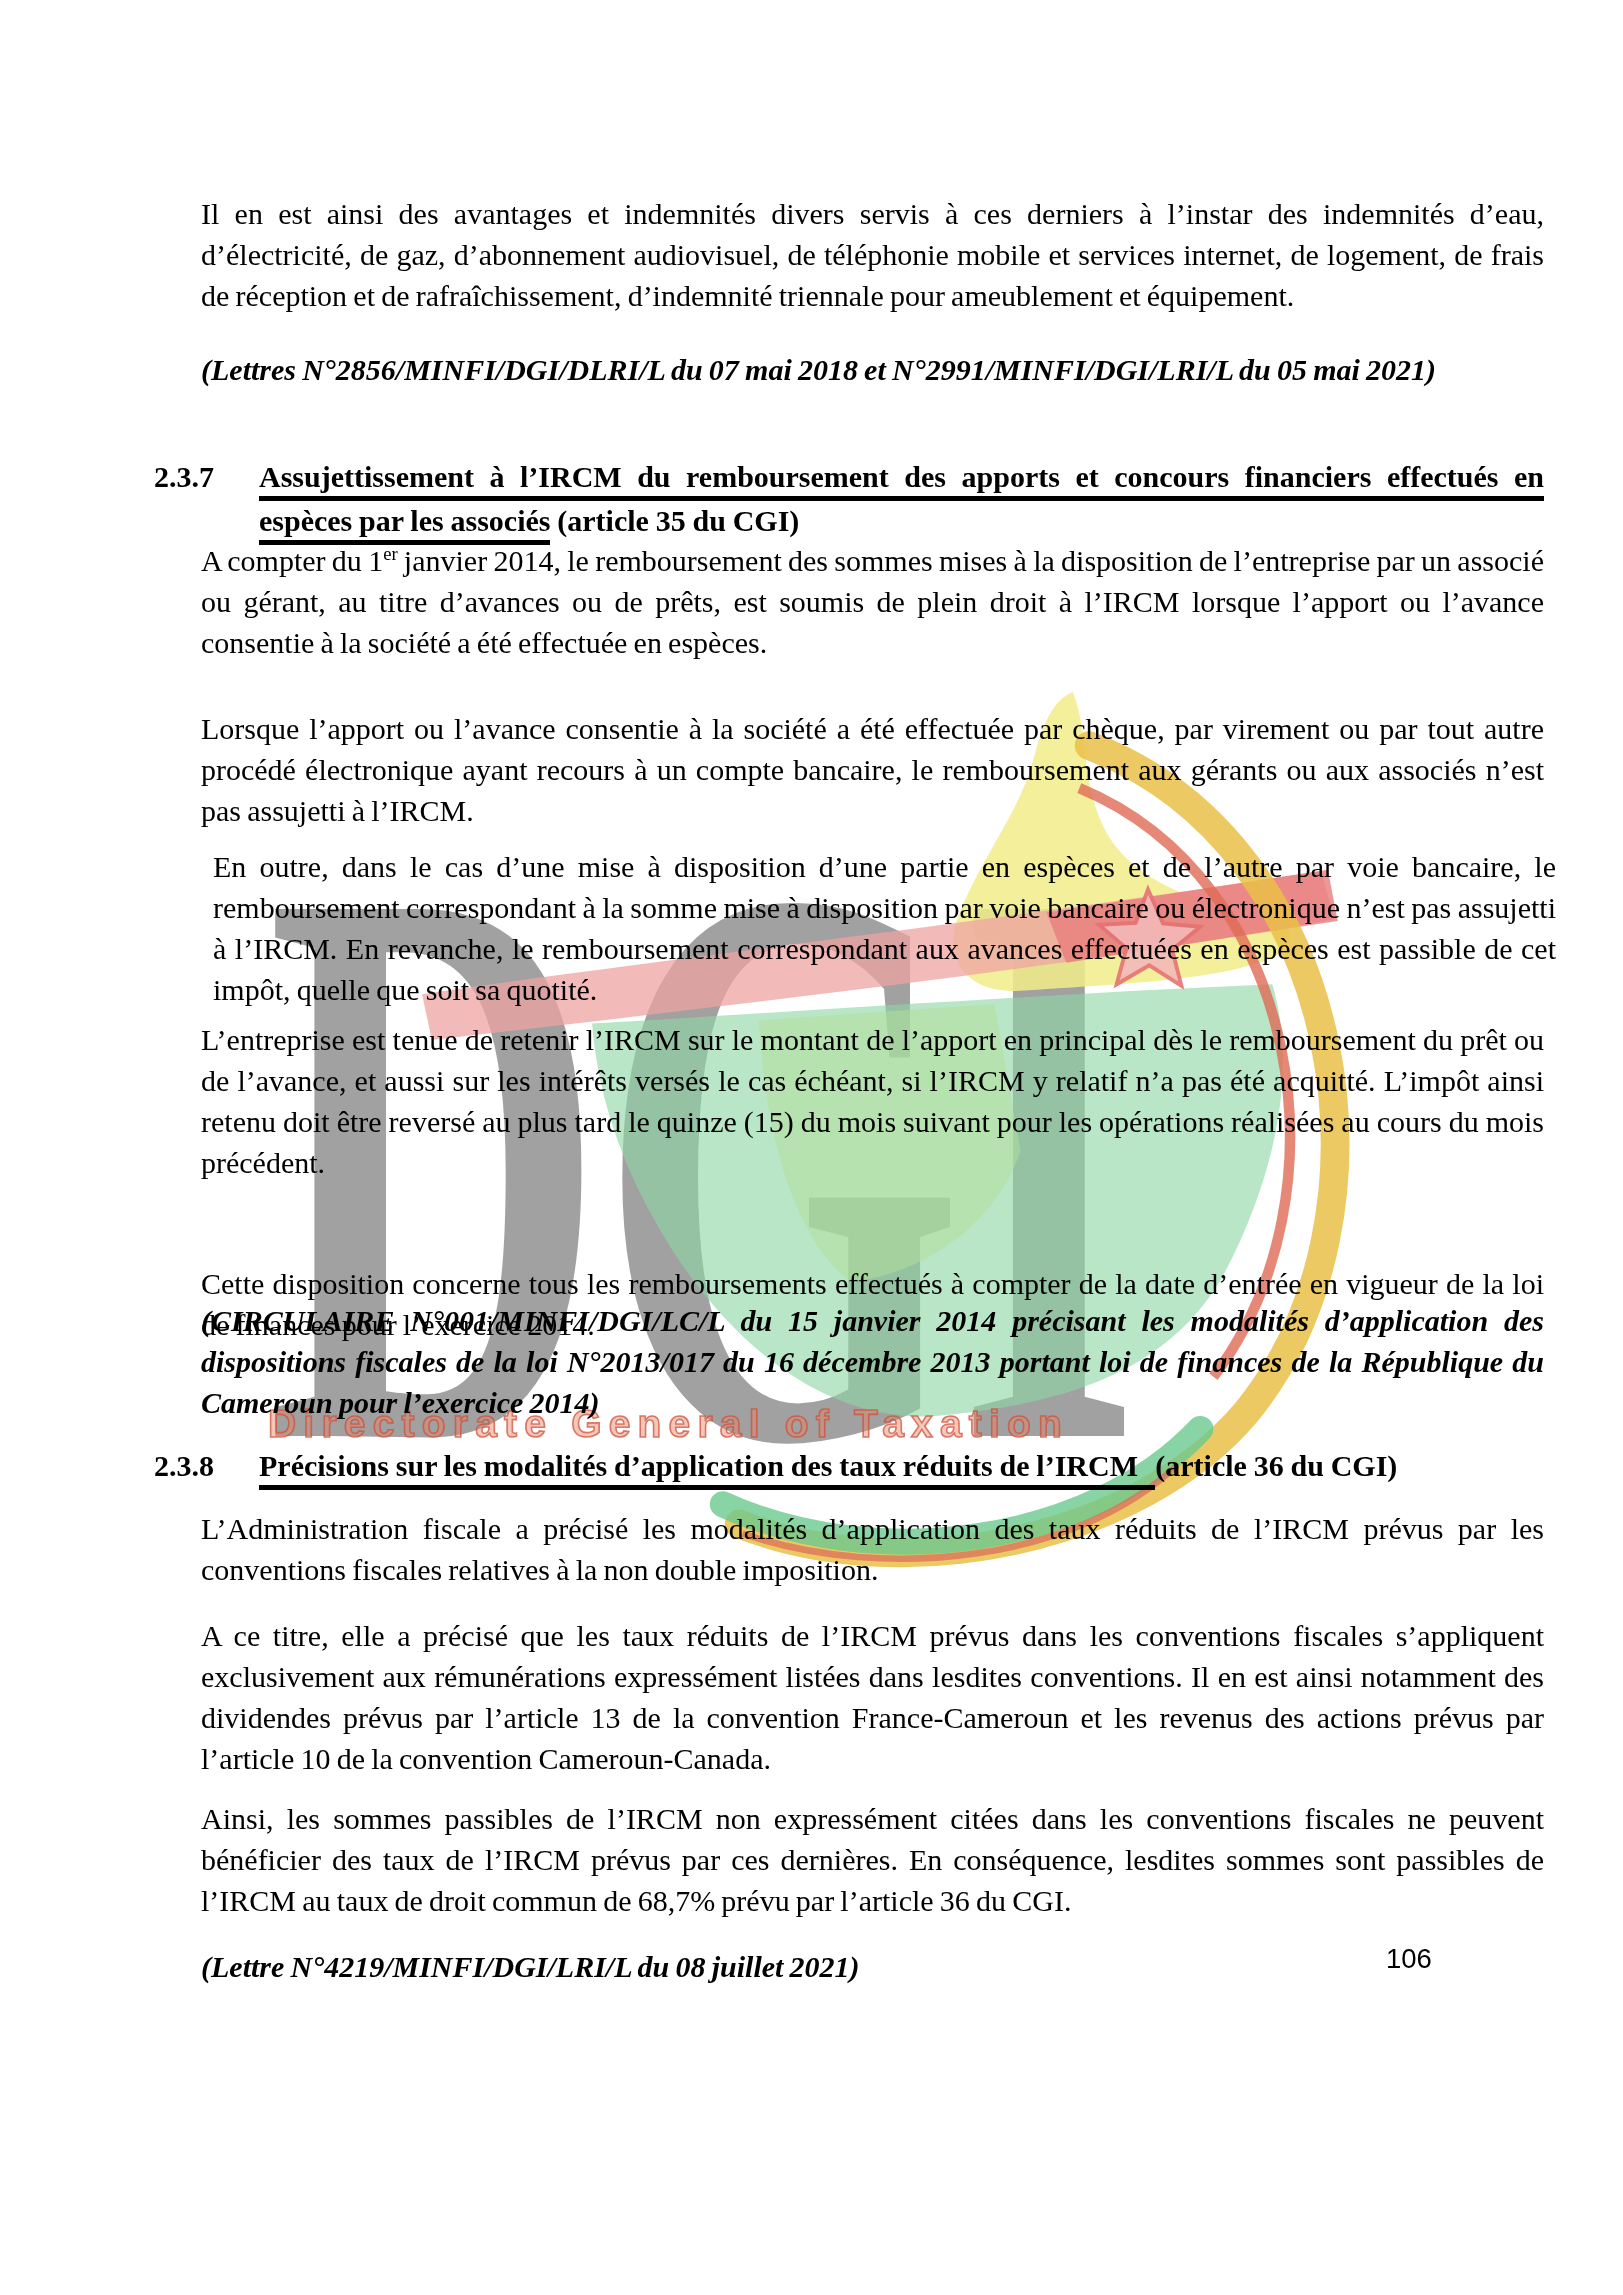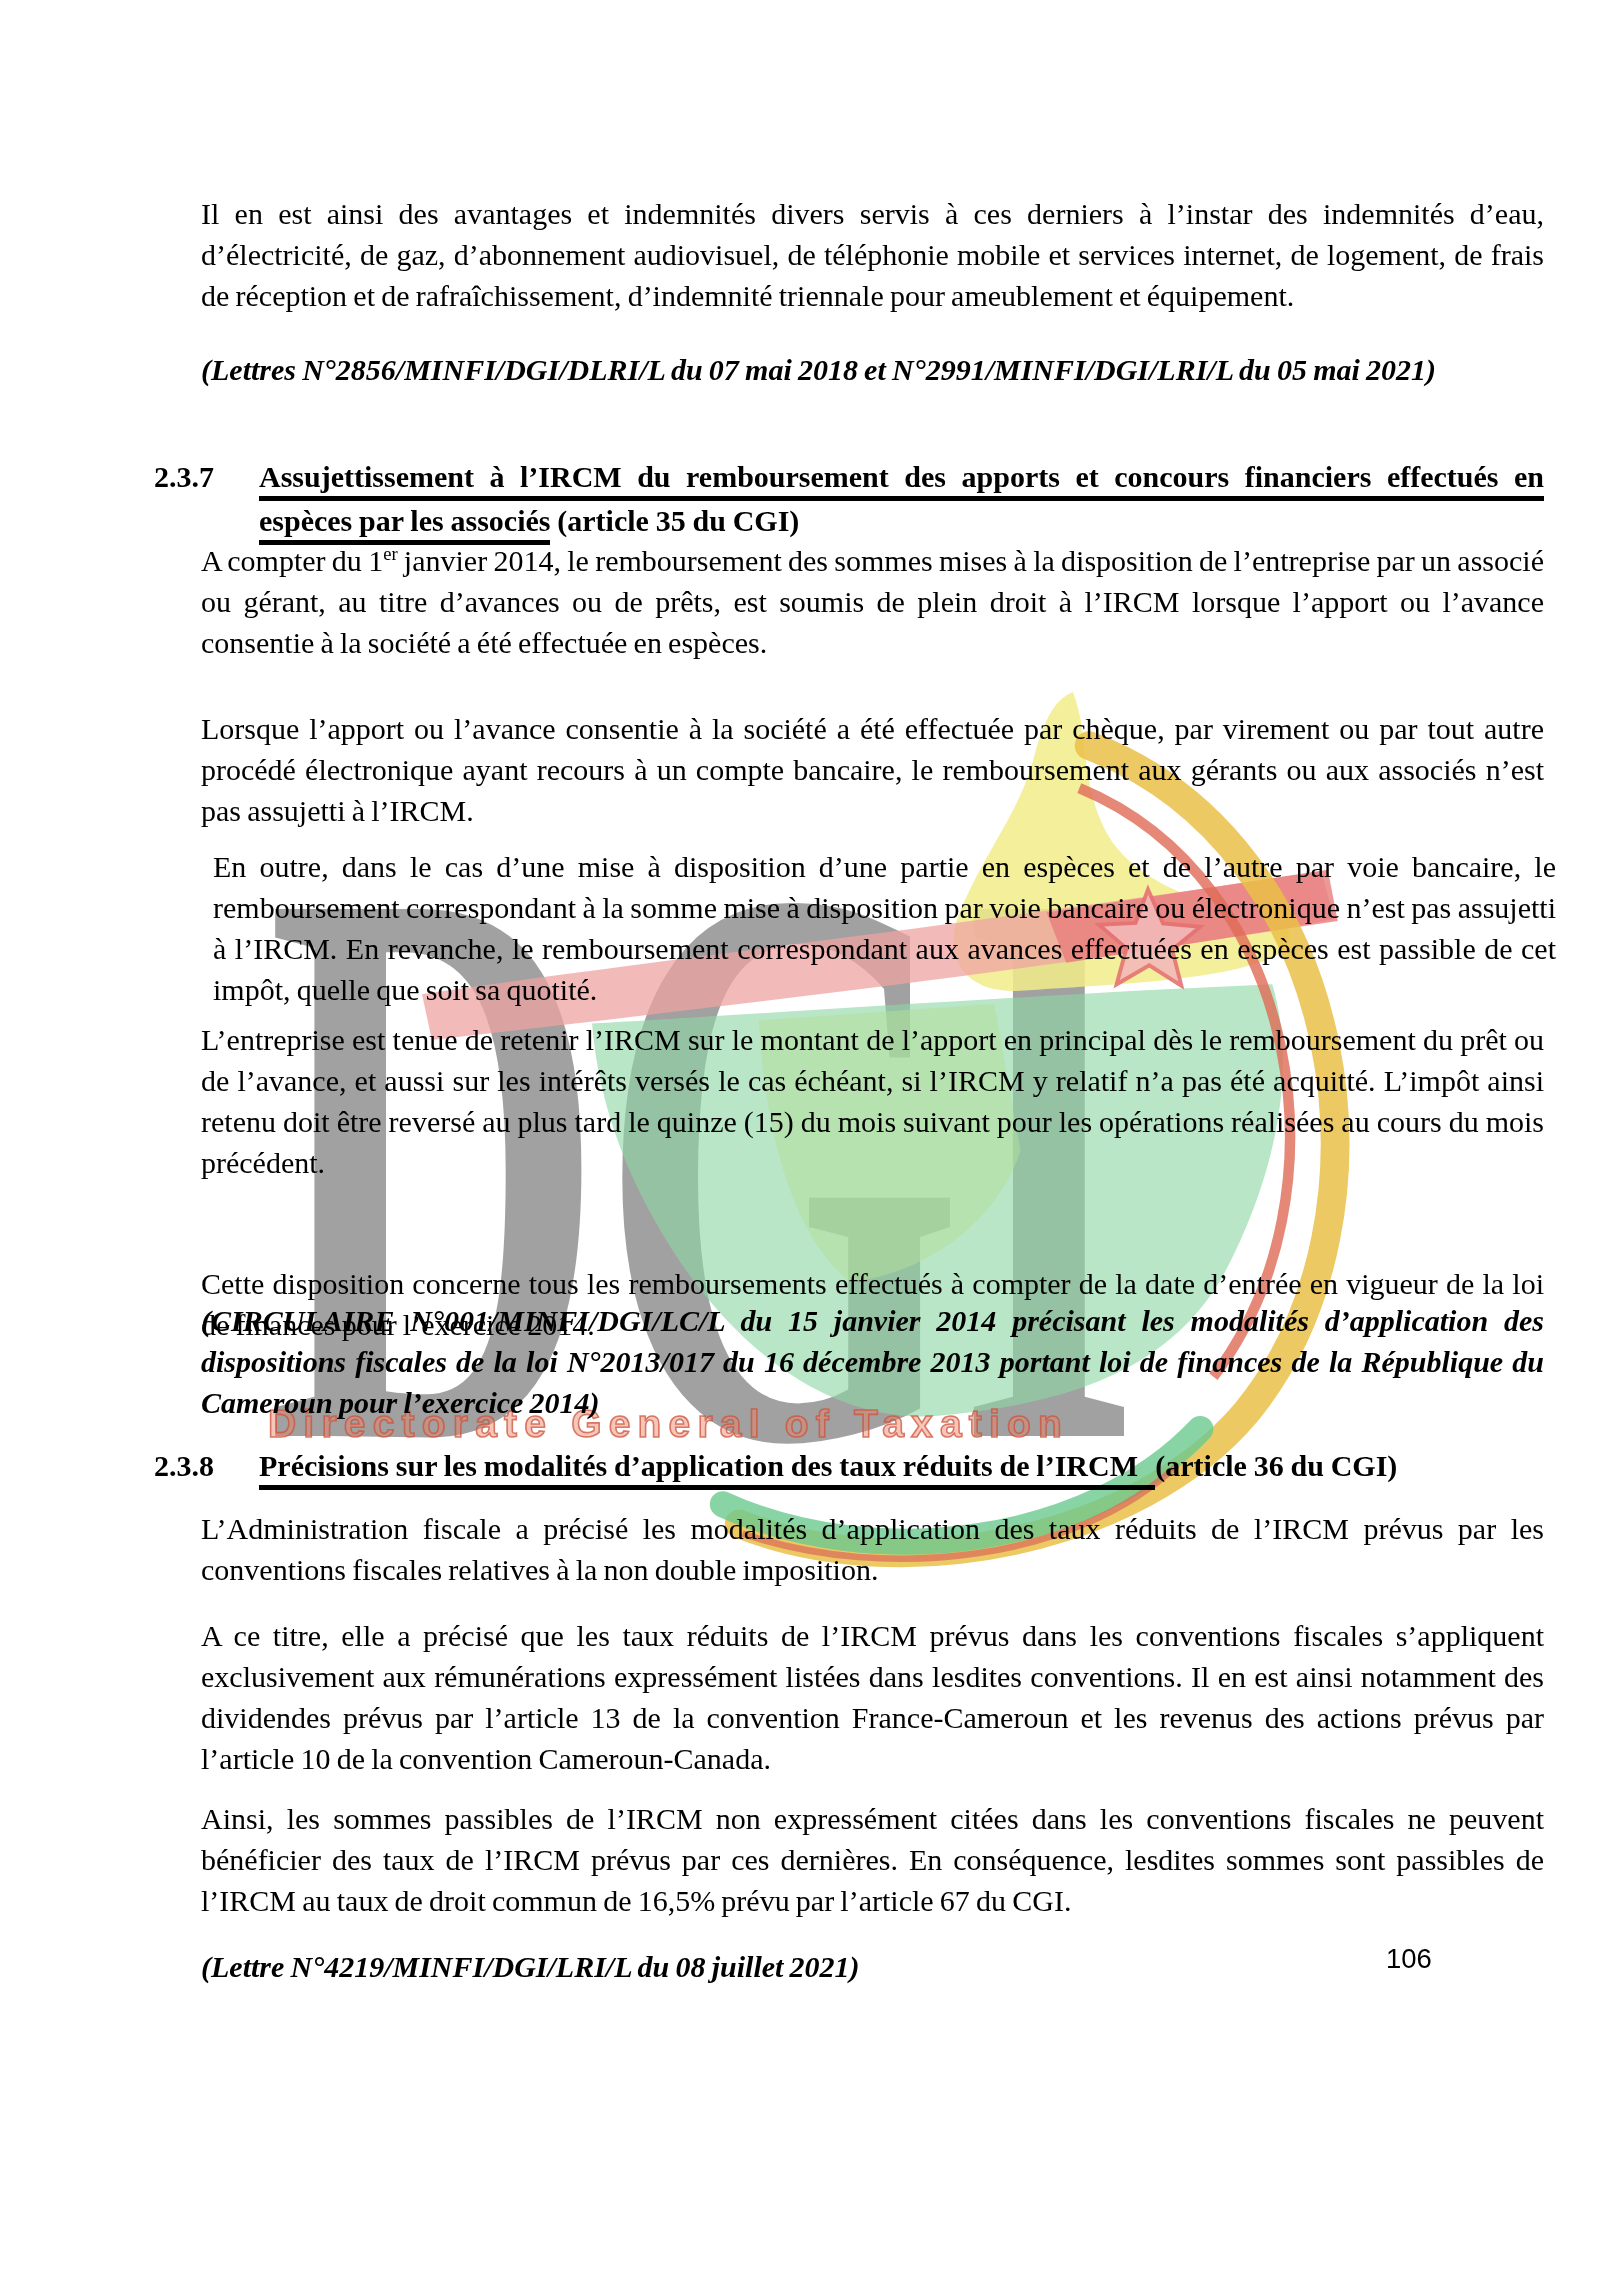--- a/index.html
+++ b/index.html
@@ -132,21 +132,21 @@
 
     <div class="heading pos-h238">
       <span class="h-num">2.3.8</span>
       <span class="underlined pad-r">Précisions sur les modalités d’application des taux réduits de l’IRCM </span><span>(article 36 du CGI)</span>
     </div>
 
     <p class="blk body pos-pAdm">L’Administration fiscale a précisé les modalités d’application des taux réduits de l’IRCM prévus par les conventions fiscales relatives à la non double imposition.</p>
 
     <p class="blk body pos-pAce">A ce titre, elle a précisé que les taux réduits de l’IRCM prévus dans les conventions fiscales s’appliquent exclusivement aux rémunérations expressément listées dans lesdites conventions. Il en est ainsi notamment des dividendes prévus par l’article 13 de la convention France-Cameroun et les revenus des actions prévus par l’article 10 de la convention Cameroun-Canada.</p>
 
-    <p class="blk body pos-pAinsi">Ainsi, les sommes passibles de l’IRCM non expressément citées dans les conventions fiscales ne peuvent bénéficier des taux de l’IRCM prévus par ces dernières. En conséquence, lesdites sommes sont passibles de l’IRCM au taux de droit commun de 16,5% prévu par l’article 67 du CGI.</p>
+    <p class="blk body pos-pAinsi">Ainsi, les sommes passibles de l’IRCM non expressément citées dans les conventions fiscales ne peuvent bénéficier des taux de l’IRCM prévus par ces dernières. En conséquence, lesdites sommes sont passibles de l’IRCM au taux de droit commun de 68,7% prévu par l’article 36 du CGI.</p>
 
     <p class="blk ref pos-ref3">(Lettre N°4219/MINFI/DGI/LRI/L du 08 juillet 2021)</p>
 
   </div>
 
   <div class="pageno">106</div>
 
 </div>
 
 

